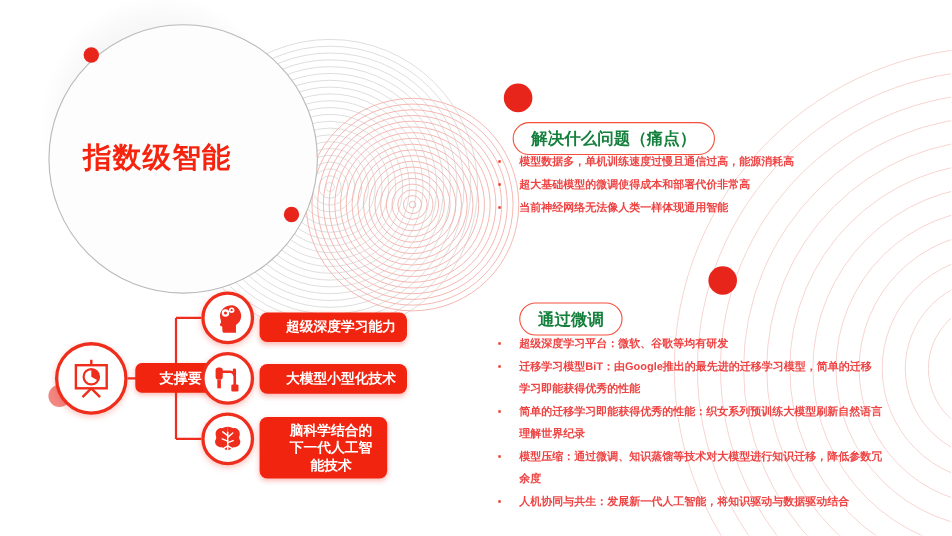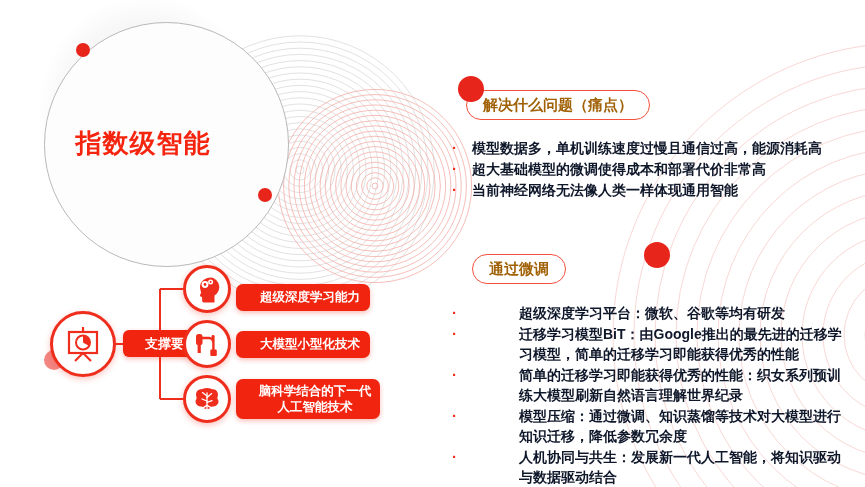--- a/index.html
+++ b/index.html
@@ -68,43 +68,43 @@
     border:3px solid #ef2d1c; background:#fff;
     display:flex; align-items:center; justify-content:center;
     box-shadow:0 2px 6px rgba(239,45,28,.3); z-index:4;
   }
   .branch-label {
     position:absolute; background:#f0240f; border-radius:7px;
     color:#fff; font-weight:bold; font-size:12.5px;
     padding:5px 10px 5px 24px; white-space:nowrap; z-index:3;
     box-shadow:0 2px 5px rgba(240,36,15,.3);
   }
-  .branch-label.two-line { white-space:normal; text-align:center; line-height:1.28; width:144px; padding:4px 8px 4px 22px; }
+  .branch-label.two-line { white-space:normal; text-align:center; line-height:1.28; width:116px; padding:4px 8px 4px 22px; }
 
   
   .badge {
     position:absolute; height:30px; border:1.6px solid #f4503c;
     border-radius:15px; background:#fff;
     display:flex; align-items:center; padding:0 16px;
-    color:#a16207; font-weight:bold; font-size:15px; white-space:nowrap;
+    color:#15803d; font-weight:bold; font-size:15px; white-space:nowrap;margin-top:21px;
   }
   .badge-dot {
     position:absolute; width:26px; height:26px; border-radius:50%;
     background:#e8251b;
   }
   .bullets { position:absolute; }
   .bullet-row { display:flex; align-items:flex-start; margin-bottom:1px; }
   .bullet-mark {
     color:#ef2d1c; font-size:15px; line-height:20px; width:20px;
     flex:0 0 20px; text-align:left; font-weight:bold;
   }
   .bullet-text {
-    color:#0f172a; font-weight:bold; font-size:14px; line-height:20px;
-  }
-  .bullets.wide .bullet-text { max-width:330px;margin-left:47px; }
+    color:#ef4444; font-weight:bold; font-size:10px; line-height:20px;
+  }
+  .bullets.wide .bullet-text { max-width:330px; }
 </style>
 </head>
 <body>
 
 <div id="slide">
 
   <div class="wash deco"></div>
 
   <svg id="deco-svg" class="deco" viewBox="0 0 865 487" xmlns="http://www.w3.org/2000/svg">
     <g id="grey-rings" fill="none" stroke="#d8d8d8" stroke-width="0.9" opacity="0.85">

